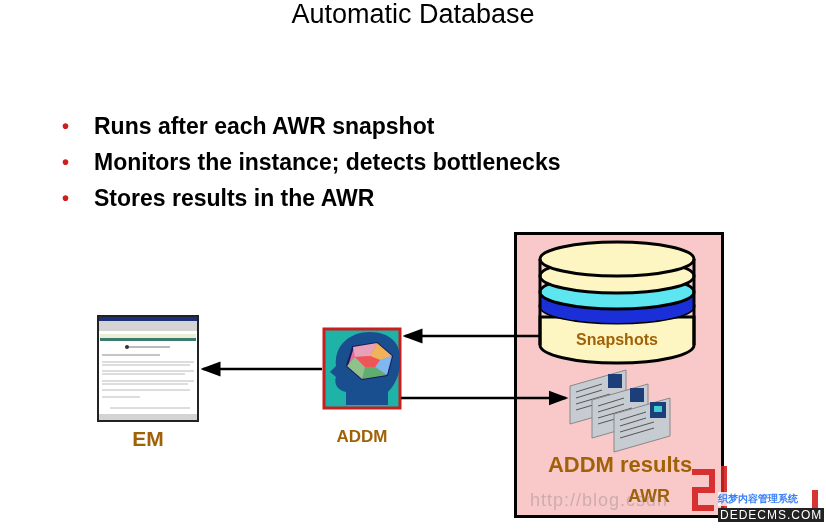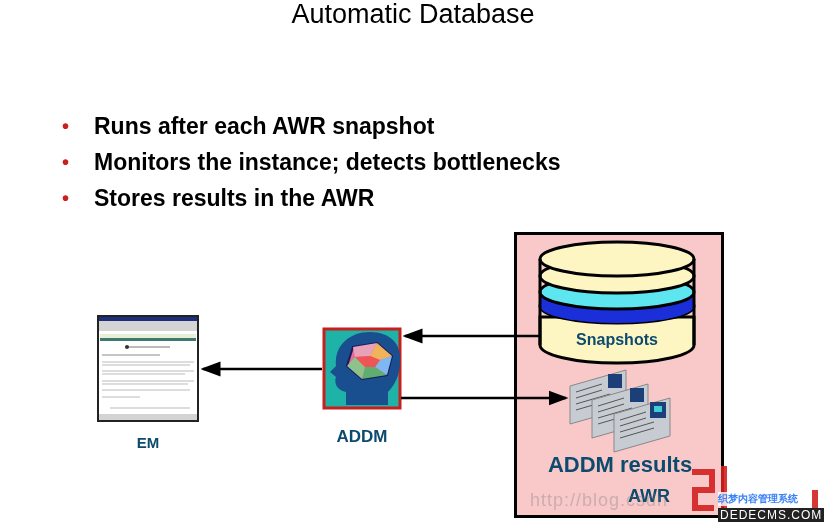--- a/index.html
+++ b/index.html
@@ -2,21 +2,21 @@
 <html><head>
 <meta charset="utf-8">
 <style>
   html, body { margin:0; padding:0; background:#ffffff; }
   body { width:826px; height:529px; position:relative; overflow:hidden; font-family:"Liberation Sans", sans-serif; }
   .title { position:absolute; left:0; width:826px; text-align:center; font-size:27px; line-height:33px; color:#000; top:0; }
   .bullets { position:absolute; left:62px; top:108px; margin:0; padding:0; list-style:none; }
   .bullets li { font-size:23px; font-weight:bold; height:36px; line-height:36px; color:#000; position:relative; padding-left:32px; }
   .bullets li .dot { position:absolute; left:0; top:0; color:#cc1f1f; font-size:20px; }
   .awr-box { position:absolute; left:514px; top:232px; width:204px; height:280px; background:#f9c9c9; border:3px solid #000; }
-  .label { position:absolute; font-weight:bold; color:#0c4a6e; text-align:center; }
+  .label { position:absolute; font-weight:bold; color:#a16207; text-align:center; }
   svg { position:absolute; left:0; top:0; }
   .watermark { position:absolute; left:530px; top:490px; font-size:18px; color:rgba(120,120,120,0.35); letter-spacing:1px; }
 </style>
 </head>
 <body>
 
 <div class="title" style="top:-2px;">
   <div>Automatic Database</div>
 </div>
 
@@ -112,21 +112,21 @@
     </g>
   </g>
 
   <g opacity="0.9">
     <path d="M692,472 L712,472 L712,490 L695,490 L695,508 L714,508" fill="none" stroke="#d42020" stroke-width="6"></path>
     <line x1="724" y1="466" x2="724" y2="512" stroke="#d42020" stroke-width="6"></line>
     <line x1="815" y1="490" x2="815" y2="512" stroke="#d42020" stroke-width="6"></line>
   </g>
 </svg>
 
-<div class="label" style="left:118px;top:427px;width:60px;font-size:15px;margin-top:7px;">EM</div>
+<div class="label" style="left:118px;top:427px;width:60px;font-size:21px;">EM</div>
 <div class="label" style="left:320px;top:427px;width:84px;font-size:17px;">ADDM</div>
 <div class="label" style="left:560px;top:331px;width:114px;font-size:16px;">Snapshots</div>
 <div class="label" style="left:540px;top:452px;width:160px;font-size:22px;">ADDM results</div>
 <div class="label" style="left:570px;top:486px;width:100px;font-size:18px;text-align:right;">AWR</div>
 
 <div class="watermark">http://blog.csdn</div>
 <div style="position:absolute;left:718px;top:492px;font-size:10px;font-weight:bold;color:#3b82f6;background:rgba(255,255,255,0.8);">织梦内容管理系统</div>
 <div style="position:absolute;left:718px;top:508px;font-size:12px;font-weight:normal;color:#fff;background:#222;letter-spacing:1px;padding:0 2px;">DEDECMS.COM</div>
 
 </body></html>

